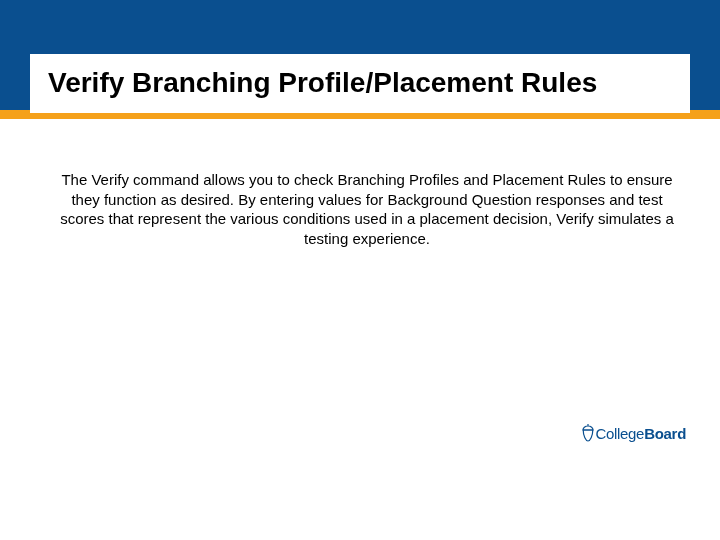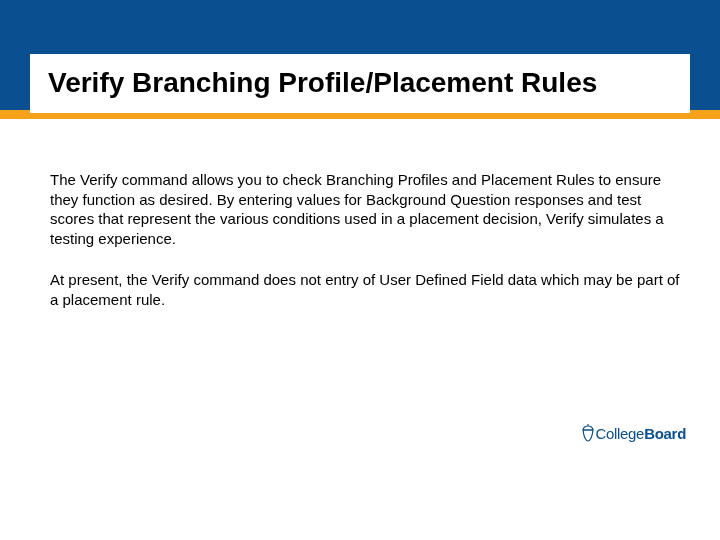--- a/index.html
+++ b/index.html
@@ -47,20 +47,21 @@
     font-weight: bold;
     color: #000000;
     line-height: 1.1;
     letter-spacing: 0px;
   }
   .body-area {
     position: absolute;
     top: 170px;
     left: 50px;
     right: 36px;
+    text-align: center;
   }
   .para {
     font-size: 15px;
     color: #000000;
     line-height: 1.3;
     margin: 0 0 22px 0;
   }
   .footer-logo {
     position: absolute;
     bottom: 22px;
@@ -96,21 +97,20 @@
 
   <div class="header-band"></div>
   <div class="accent-bar"></div>
 
   <div class="title-box">
     <div class="title-text">Verify Branching Profile/Placement Rules</div>
   </div>
 
   <div class="body-area">
     <p class="para">The Verify command allows you to check Branching Profiles and Placement Rules to ensure they function as desired. By entering values for Background Question responses and test scores that represent the various conditions used in a placement decision, Verify simulates a testing experience.</p>
-    <p class="para">At present, the Verify command does not entry of User Defined Field data which may be part of a placement rule.</p>
   </div>
 
   <div class="footer-logo">
     <span class="acorn">
       <svg viewBox="0 0 14 18">
         <path d="M7 2 C4 2 2 4 2 6 L12 6 C12 4 10 2 7 2 Z M7 0 L7 2" stroke="#0a4f8f" stroke-width="1.2" fill="none"></path>
         <path d="M2.2 6 C2.2 12 5 17 7 17 C9 17 11.8 12 11.8 6 Z" stroke="#0a4f8f" stroke-width="1.2" fill="none"></path>
       </svg>
     </span>
     <span class="logo-text">

